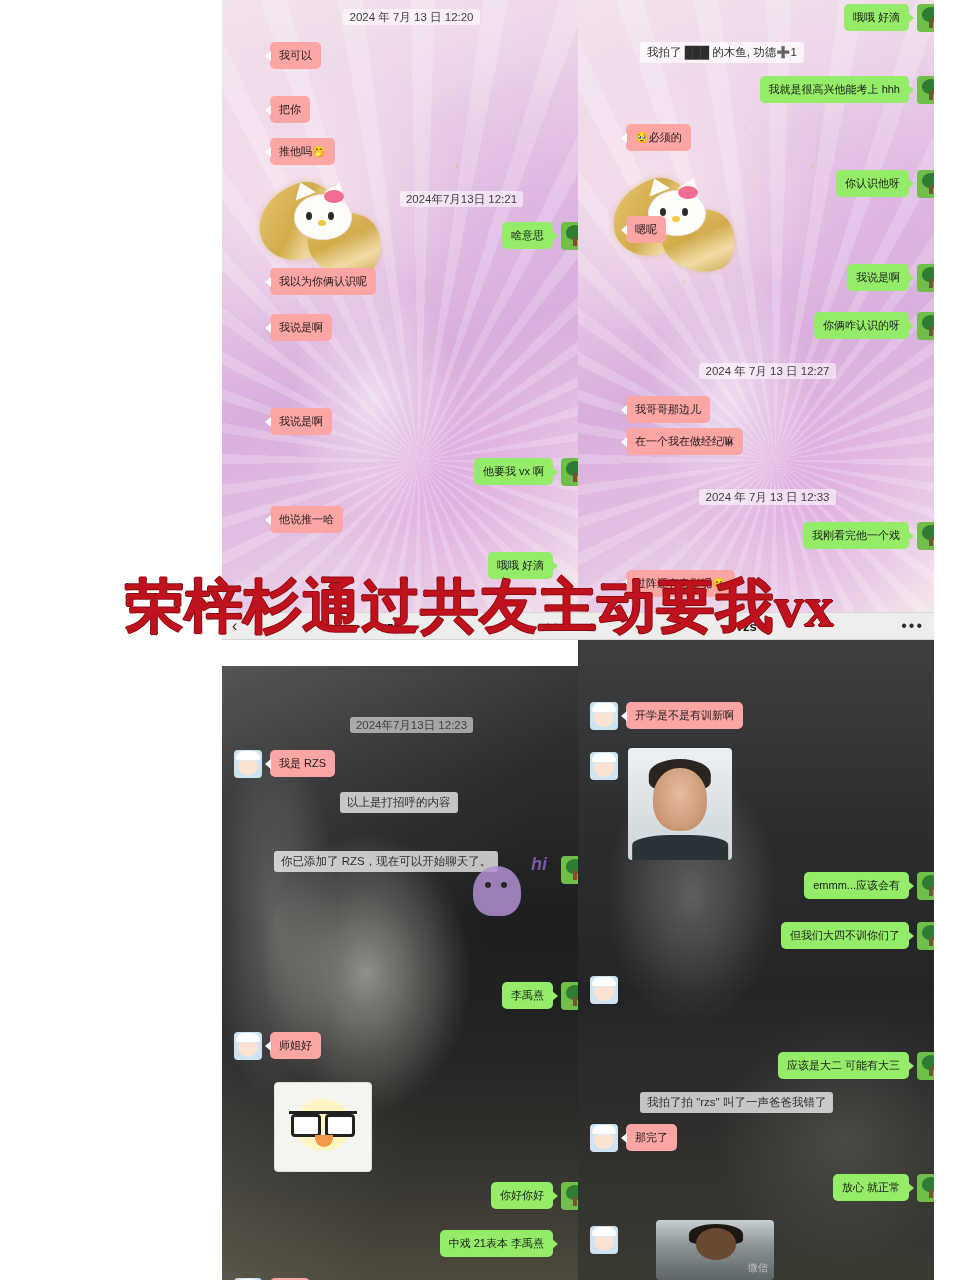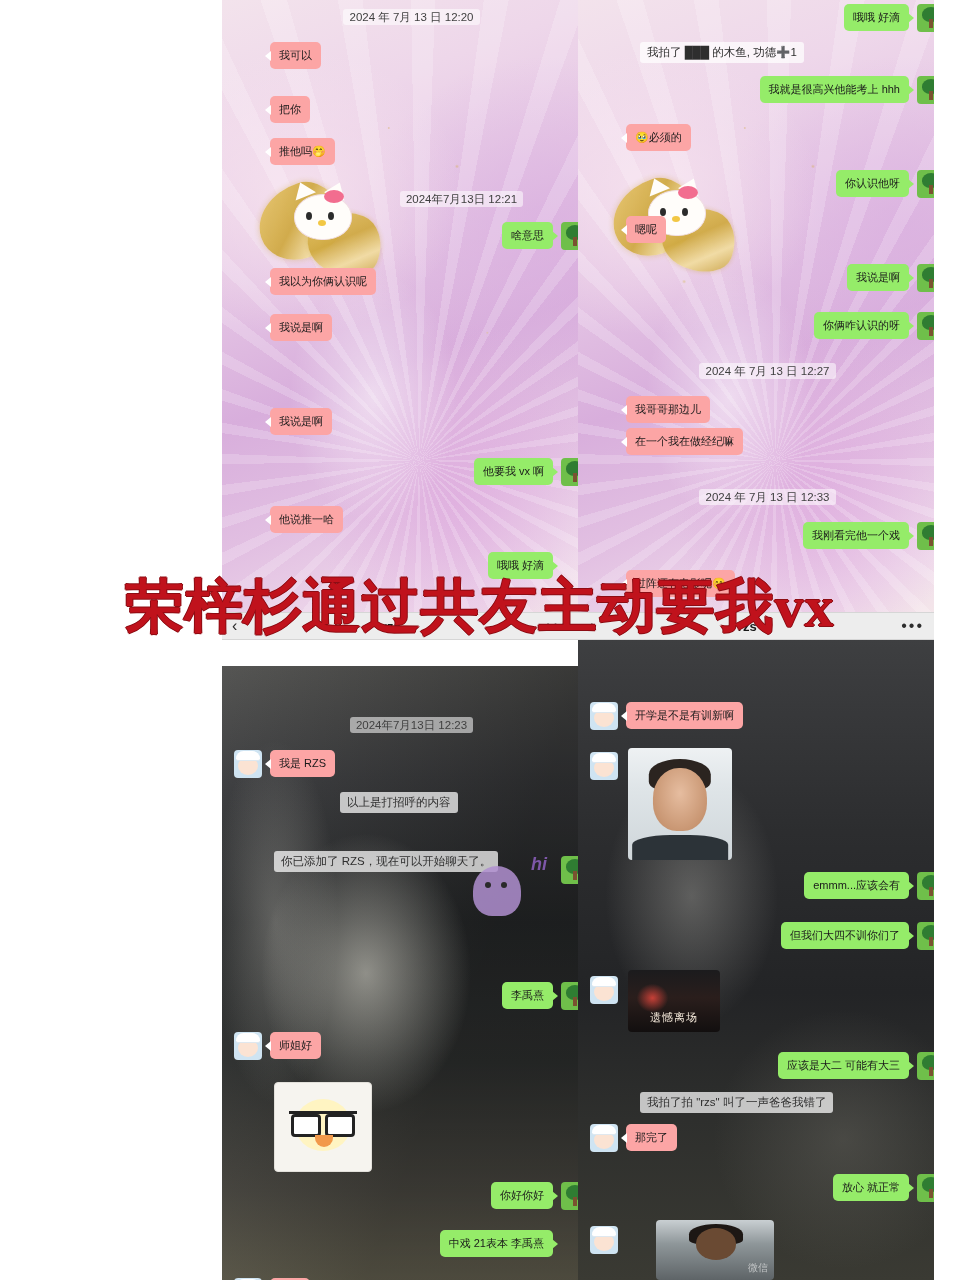--- a/index.html
+++ b/index.html
@@ -668,24 +668,20 @@
     <div class="msg right" style="top:232px">
       <div class="avatar tree"></div>
       <div class="bubble out">emmm...应该会有</div>
     </div>
     <div class="msg right" style="top:282px">
       <div class="avatar tree"></div>
       <div class="bubble out">但我们大四不训你们了</div>
     </div>
 
     <div class="avatar baby" style="position:absolute; left:12px; top:336px;"></div>
-    <div class="photo-bubble photo-movie" style="left:50px; top:330px; width:92px; height:62px;">
-      <div class="m-glow"></div>
-      <div class="m-title">遗憾离场</div>
-    </div>
 
     <div class="msg right" style="top:412px">
       <div class="avatar tree"></div>
       <div class="bubble out">应该是大二 可能有大三</div>
     </div>
 
     <div class="sysmsg" style="top:452px; left:62px;">
       <span>我拍了拍 "rzs" 叫了一声爸爸我错了</span>
     </div>
 

